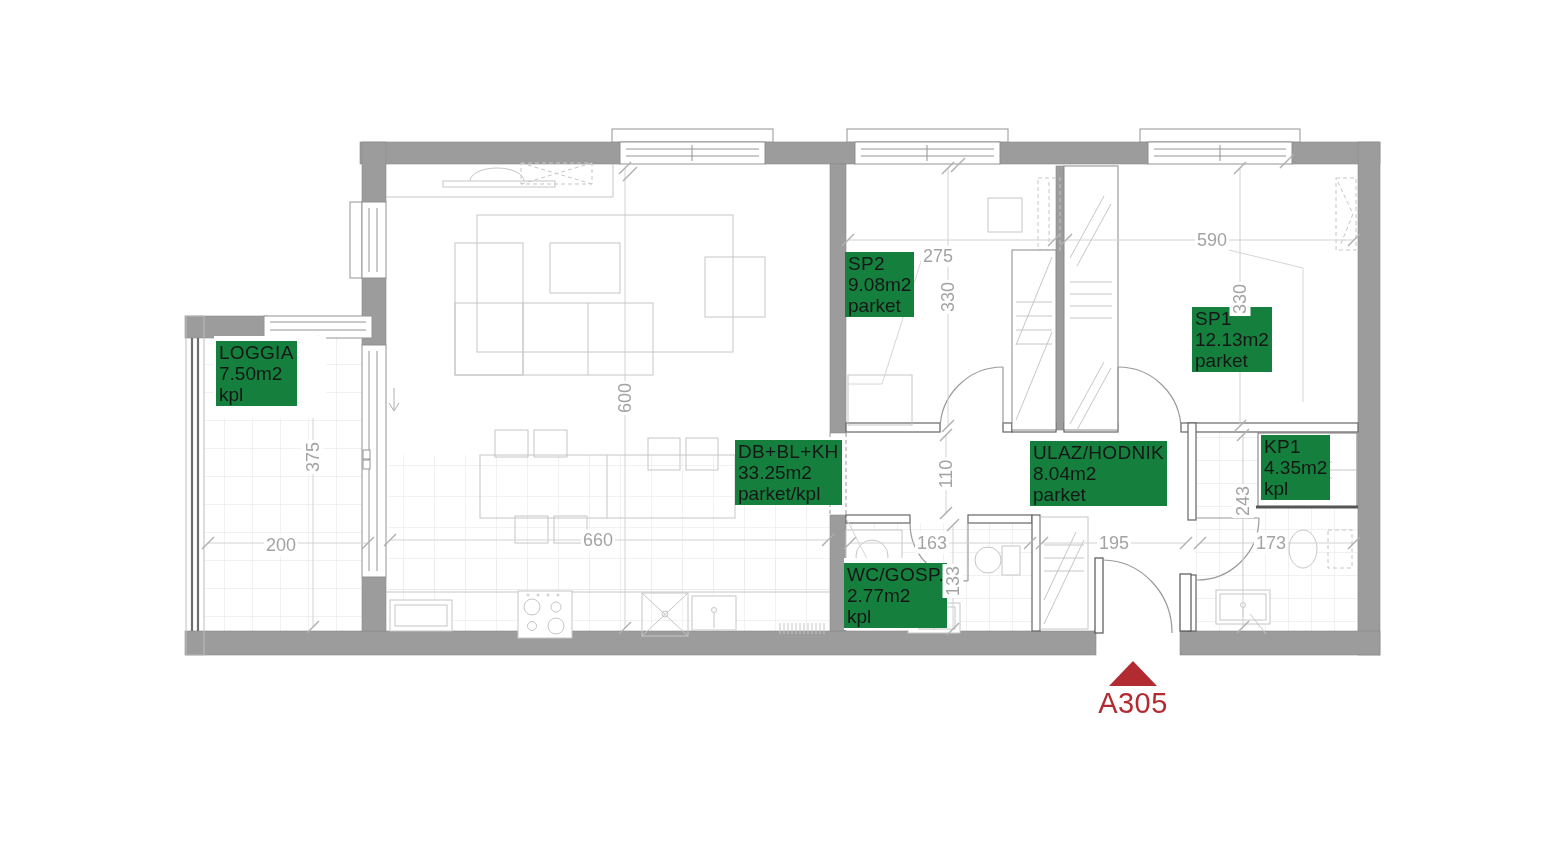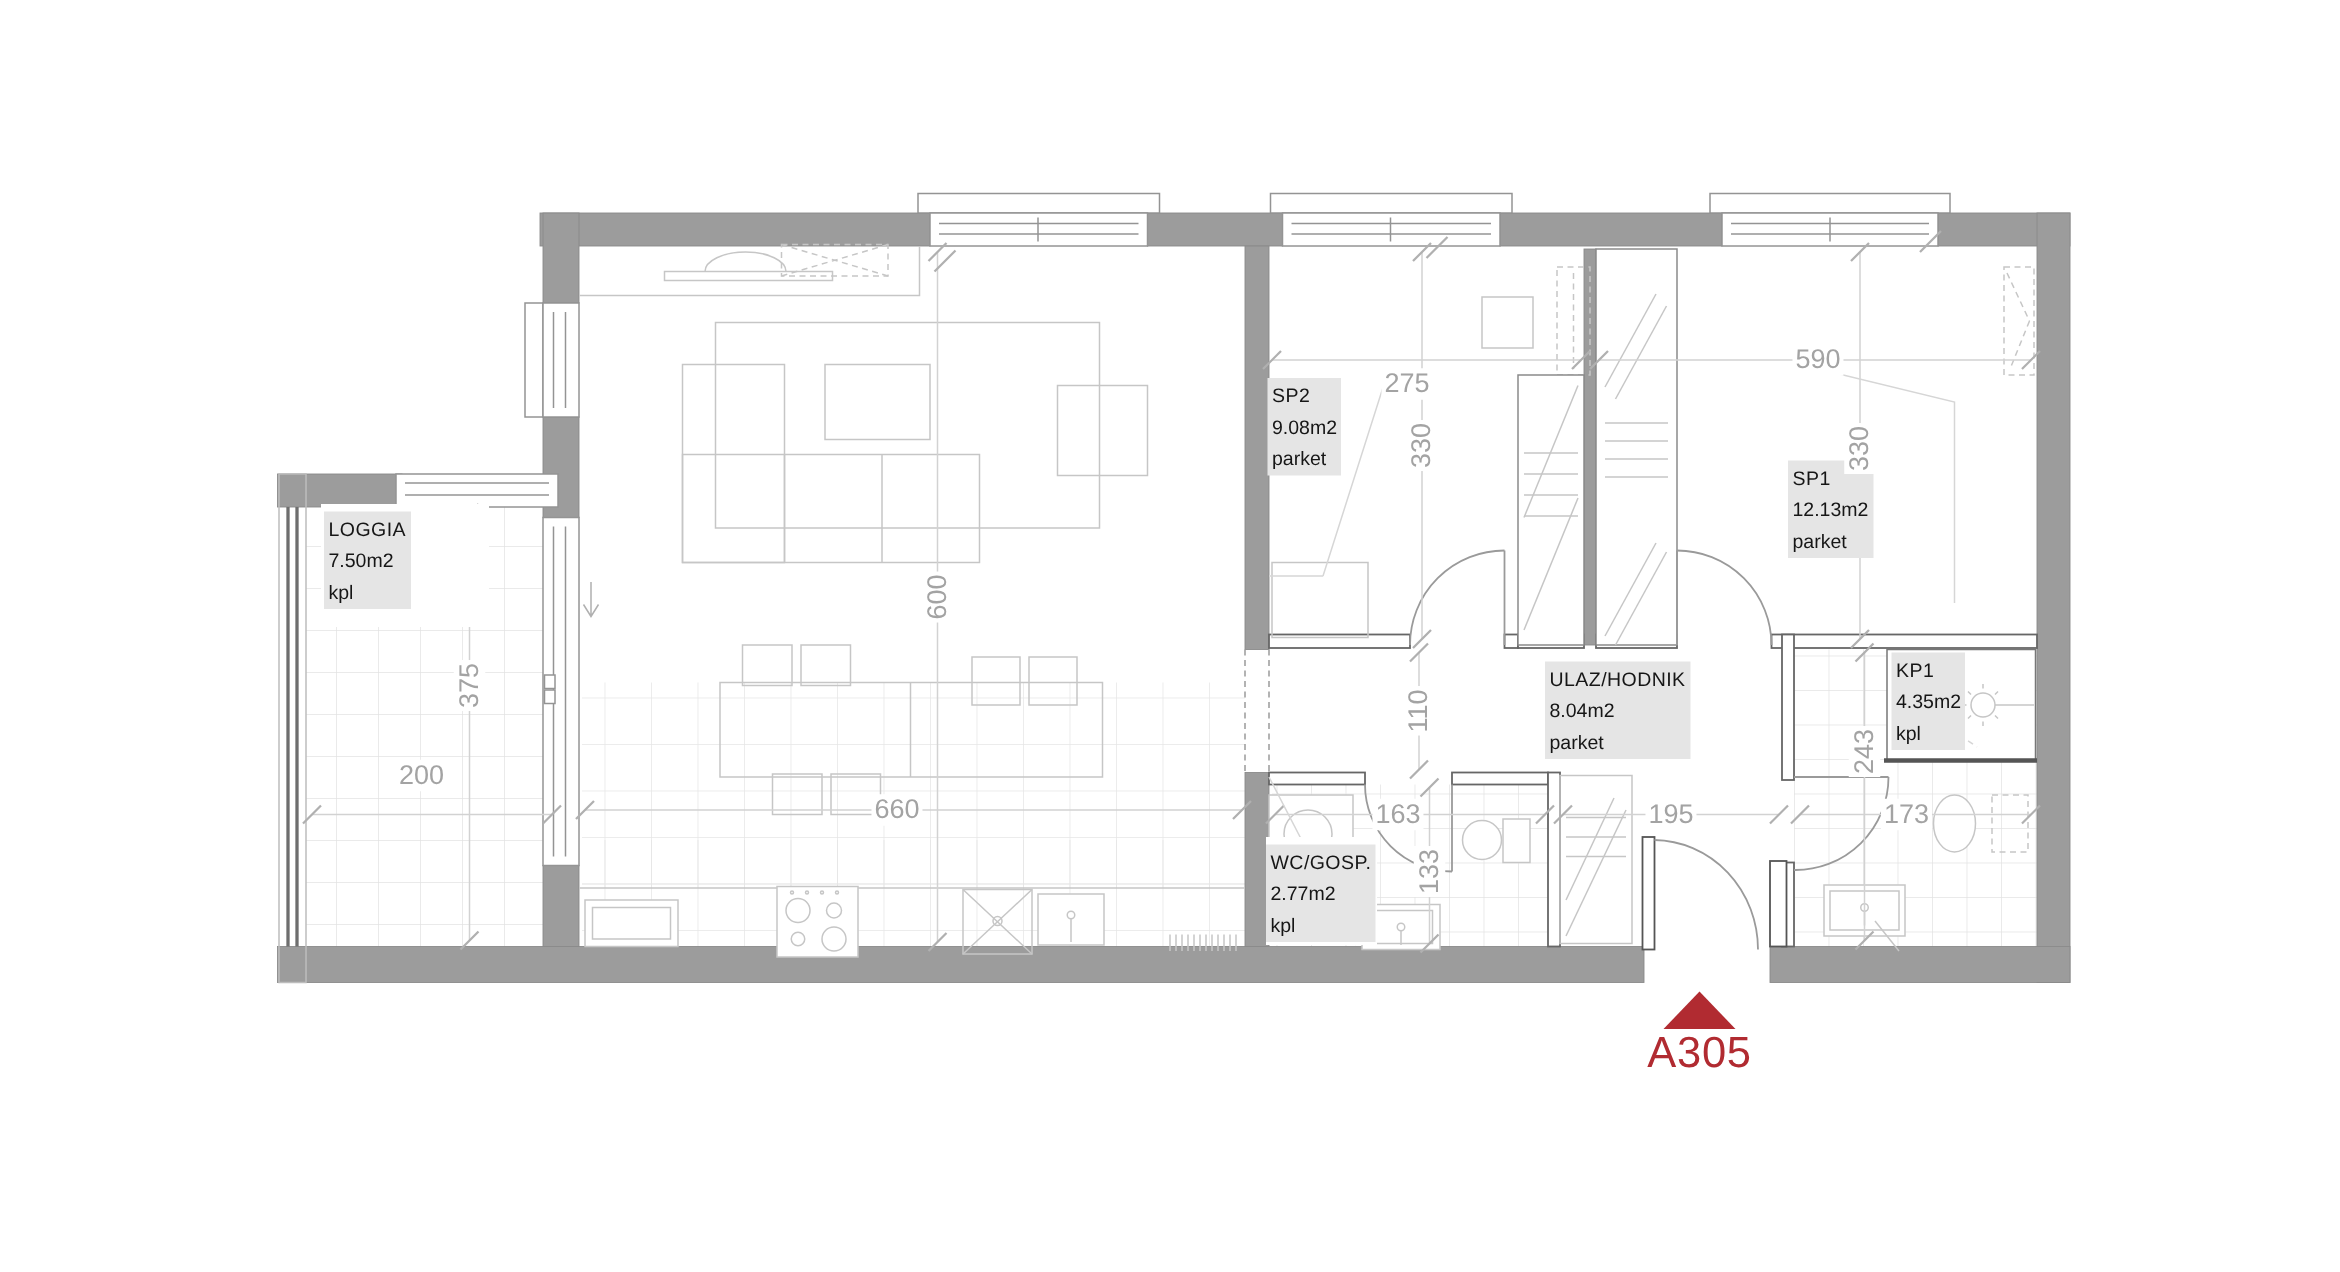--- a/index.html
+++ b/index.html
@@ -12,22 +12,22 @@
   .winline{stroke:#949494;stroke-width:1;fill:none;}
   .furn{stroke:var(--furniture-line,#c6c6c6);stroke-width:1;fill:none;}
   .furnw{stroke:var(--furniture-line,#c6c6c6);stroke-width:1;fill:#fff;}
   .dash{stroke-dasharray:4,3;}
   .door{stroke:#9a9a9a;stroke-width:1.2;fill:none;}
   .dimline{stroke:#d2d2d2;stroke-width:1;fill:none;}
   .tick{stroke:#b0b0b0;stroke-width:1.5;}
   .leader{stroke:#d6d6d6;stroke-width:1;fill:none;}
   .rail{stroke:#6e6e6e;stroke-width:2.2;}
   .labelbg{fill:#fff;}
-  .room-label{position:absolute;color:var(--room-text,#161616);line-height:21px;font-size:13px;
-              background:#e5e5e5;padding:1px 3px;}
+  .room-label{position:absolute;color:var(--room-text,#161616);line-height:21px;font-size:19px;
+              background:#15803d;padding:1px 3px;}
   .room-label .rname{letter-spacing:.3px;}
   .dim{position:absolute;transform:translate(-50%,-50%);font-size:18px;
        color:var(--dim-text,#a3a3a3);background:#fff;padding:0 2px;white-space:nowrap;}
   .dim.rot{transform:translate(-50%,-50%) rotate(-90deg);}
   .unit-label{position:absolute;left:1133px;top:703px;transform:translate(-50%,-50%);
               font-size:29px;color:var(--accent,#b12b31);letter-spacing:.5px;}
 </style>
 </head>
 <body>
 
@@ -330,20 +330,25 @@
   </g>
 
   <polygon points="1133,661 1109,686 1157,686" fill="var(--accent,#b12b31)"></polygon>
 </svg>
 
 <div class="room-label" style="left:216px;top:341px">
   <div class="rname">LOGGIA</div>
   <div class="rarea">7.50m2</div>
   <div class="rfloor">kpl</div>
 </div>
+<div class="room-label" style="left:735px;top:440px">
+  <div class="rname">DB+BL+KH</div>
+  <div class="rarea">33.25m2</div>
+  <div class="rfloor">parket/kpl</div>
+</div>
 <div class="room-label" style="left:845px;top:252px">
   <div class="rname">SP2</div>
   <div class="rarea">9.08m2</div>
   <div class="rfloor">parket</div>
 </div>
 <div class="room-label" style="left:1192px;top:307px">
   <div class="rname">SP1</div>
   <div class="rarea">12.13m2</div>
   <div class="rfloor">parket</div>
 </div>
@@ -362,21 +367,21 @@
   <div class="rarea">2.77m2</div>
   <div class="rfloor">kpl</div>
 </div>
 
 <div class="dim" style="left:938px;top:256px">275</div>
 <div class="dim rot" style="left:948px;top:297px">330</div>
 <div class="dim" style="left:1212px;top:240px">590</div>
 <div class="dim rot" style="left:1240px;top:299px">330</div>
 <div class="dim rot" style="left:625px;top:398px">600</div>
 <div class="dim rot" style="left:313px;top:457px">375</div>
-<div class="dim" style="left:281px;top:517px">200</div>
+<div class="dim" style="left:281px;top:545px">200</div>
 <div class="dim" style="left:598px;top:540px">660</div>
 <div class="dim rot" style="left:946px;top:474px">110</div>
 <div class="dim" style="left:932px;top:543px">163</div>
 <div class="dim rot" style="left:953px;top:581px">133</div>
 <div class="dim" style="left:1114px;top:543px">195</div>
 <div class="dim rot" style="left:1243px;top:501px">243</div>
 <div class="dim" style="left:1271px;top:543px">173</div>
 
 <div class="unit-label">A305</div>
 

